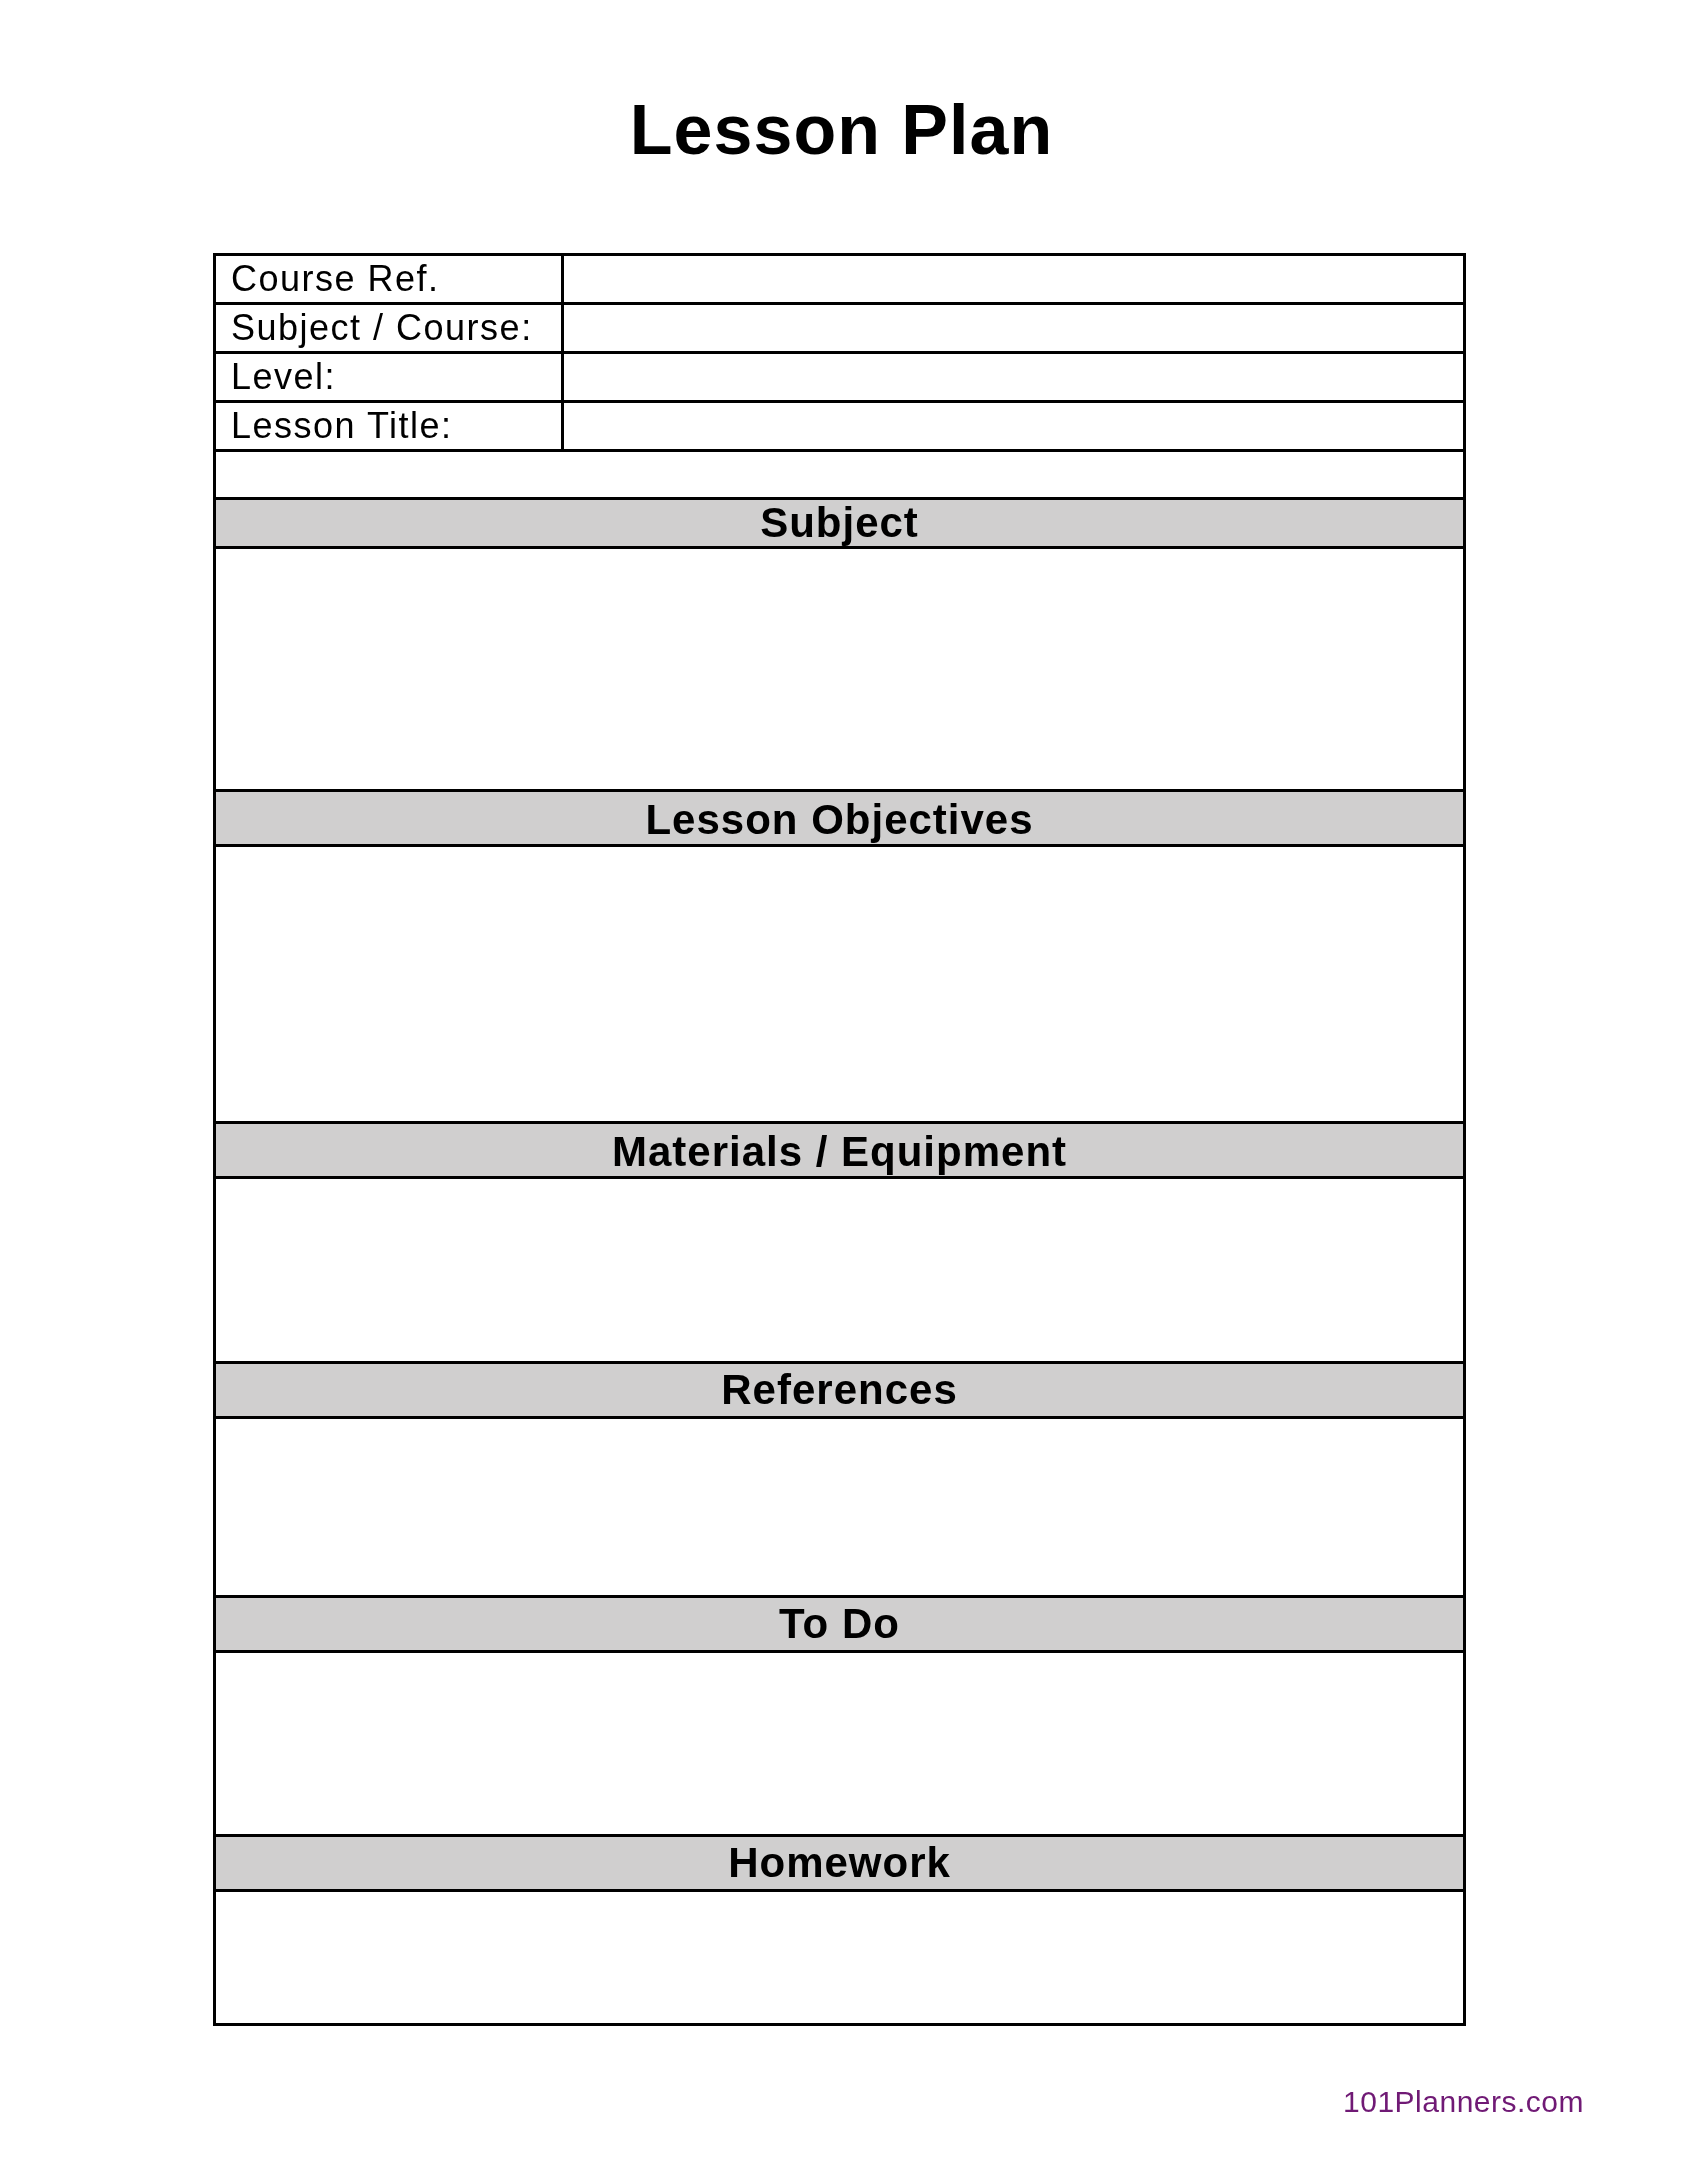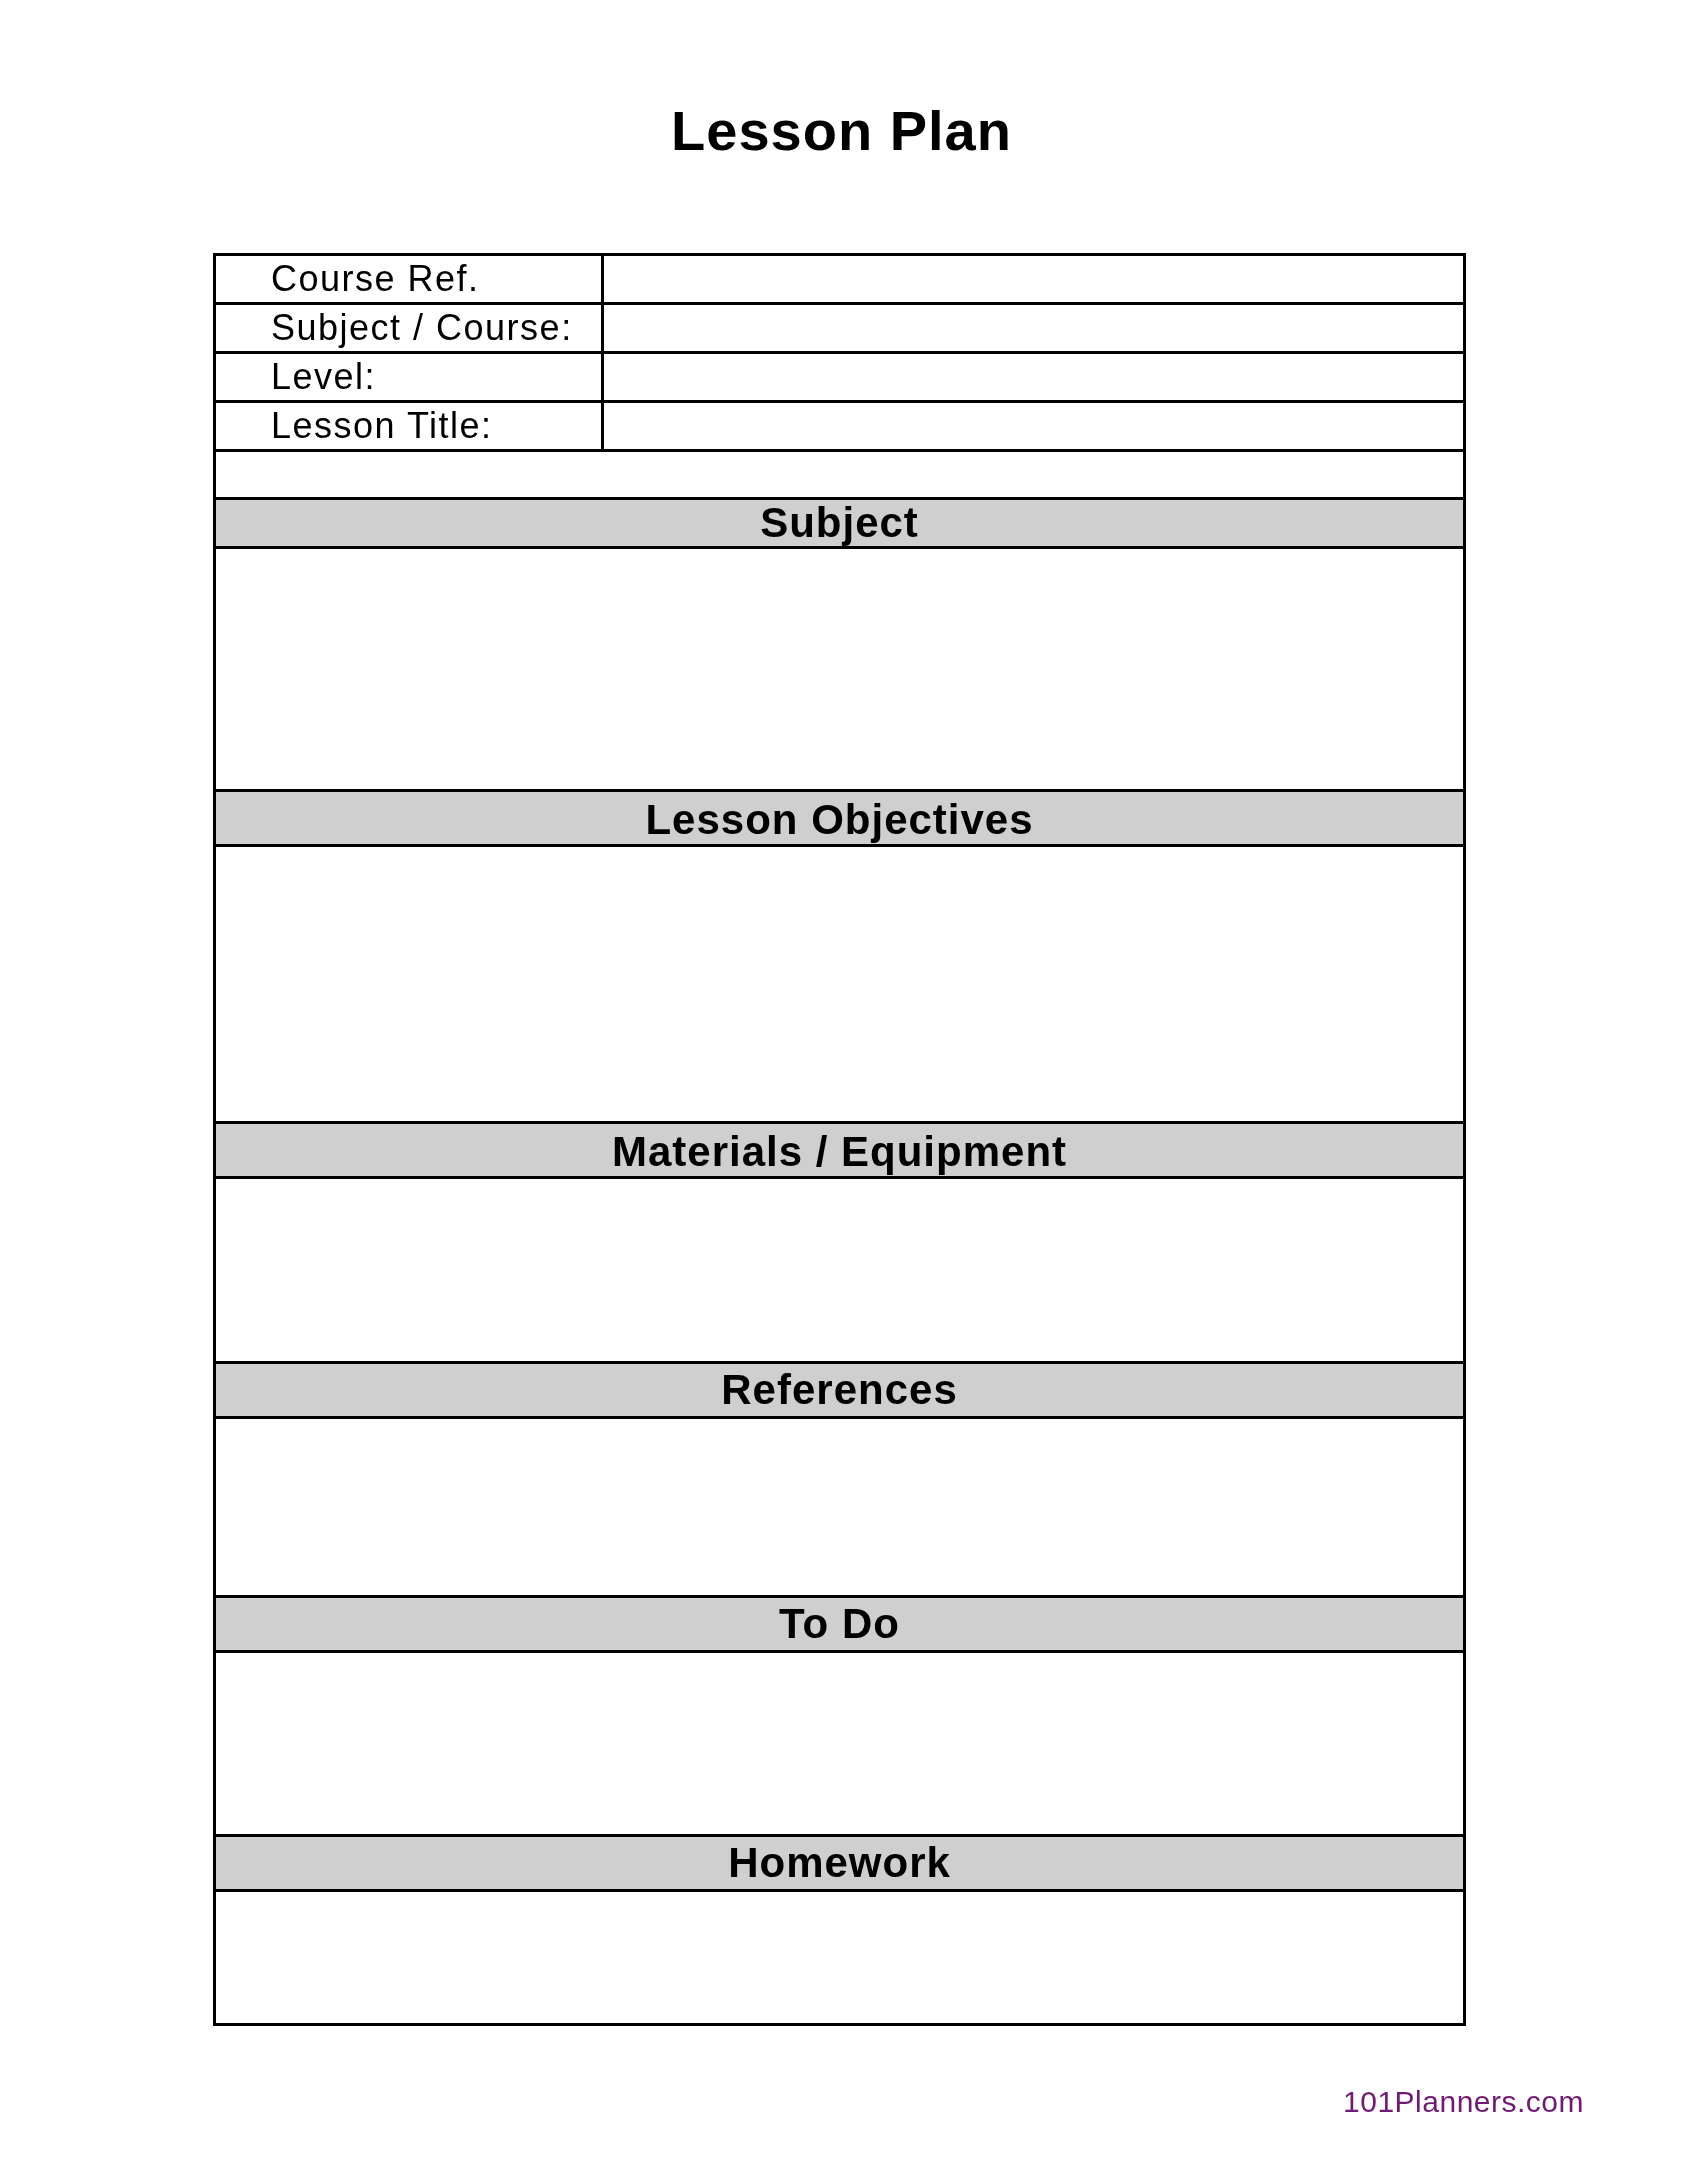--- a/index.html
+++ b/index.html
@@ -10,41 +10,40 @@
     position: relative;
     font-family: "Liberation Sans", sans-serif;
     color: #000;
     overflow: hidden;
   }
 
   .page-title {
     position: absolute;
     top: 91px; left: 0; width: 100%;
     text-align: center;
-    font-size: 56px;
+    font-size: 70px;
     font-weight: 700;
     letter-spacing: 1px;
     line-height: 79px;
   }
 
   .form {
     position: absolute;
     left: 213px; top: 253px;
     width: 1253px; height: 1773px;
     border: 3px solid var(--line);
     display: flex;
     flex-direction: column;
   }
 
   .info-row {
     flex: none;
     display: flex;
     height: 49px;
     border-bottom: 3px solid var(--line);
-    padding-left: 40px;
   }
   .info-label {
     width: 348px;
     flex: none;
     border-right: 3px solid var(--line);
     display: flex;
     align-items: center;
     padding-left: 15px;
     font-size: 36px;
     letter-spacing: 1.5px;

